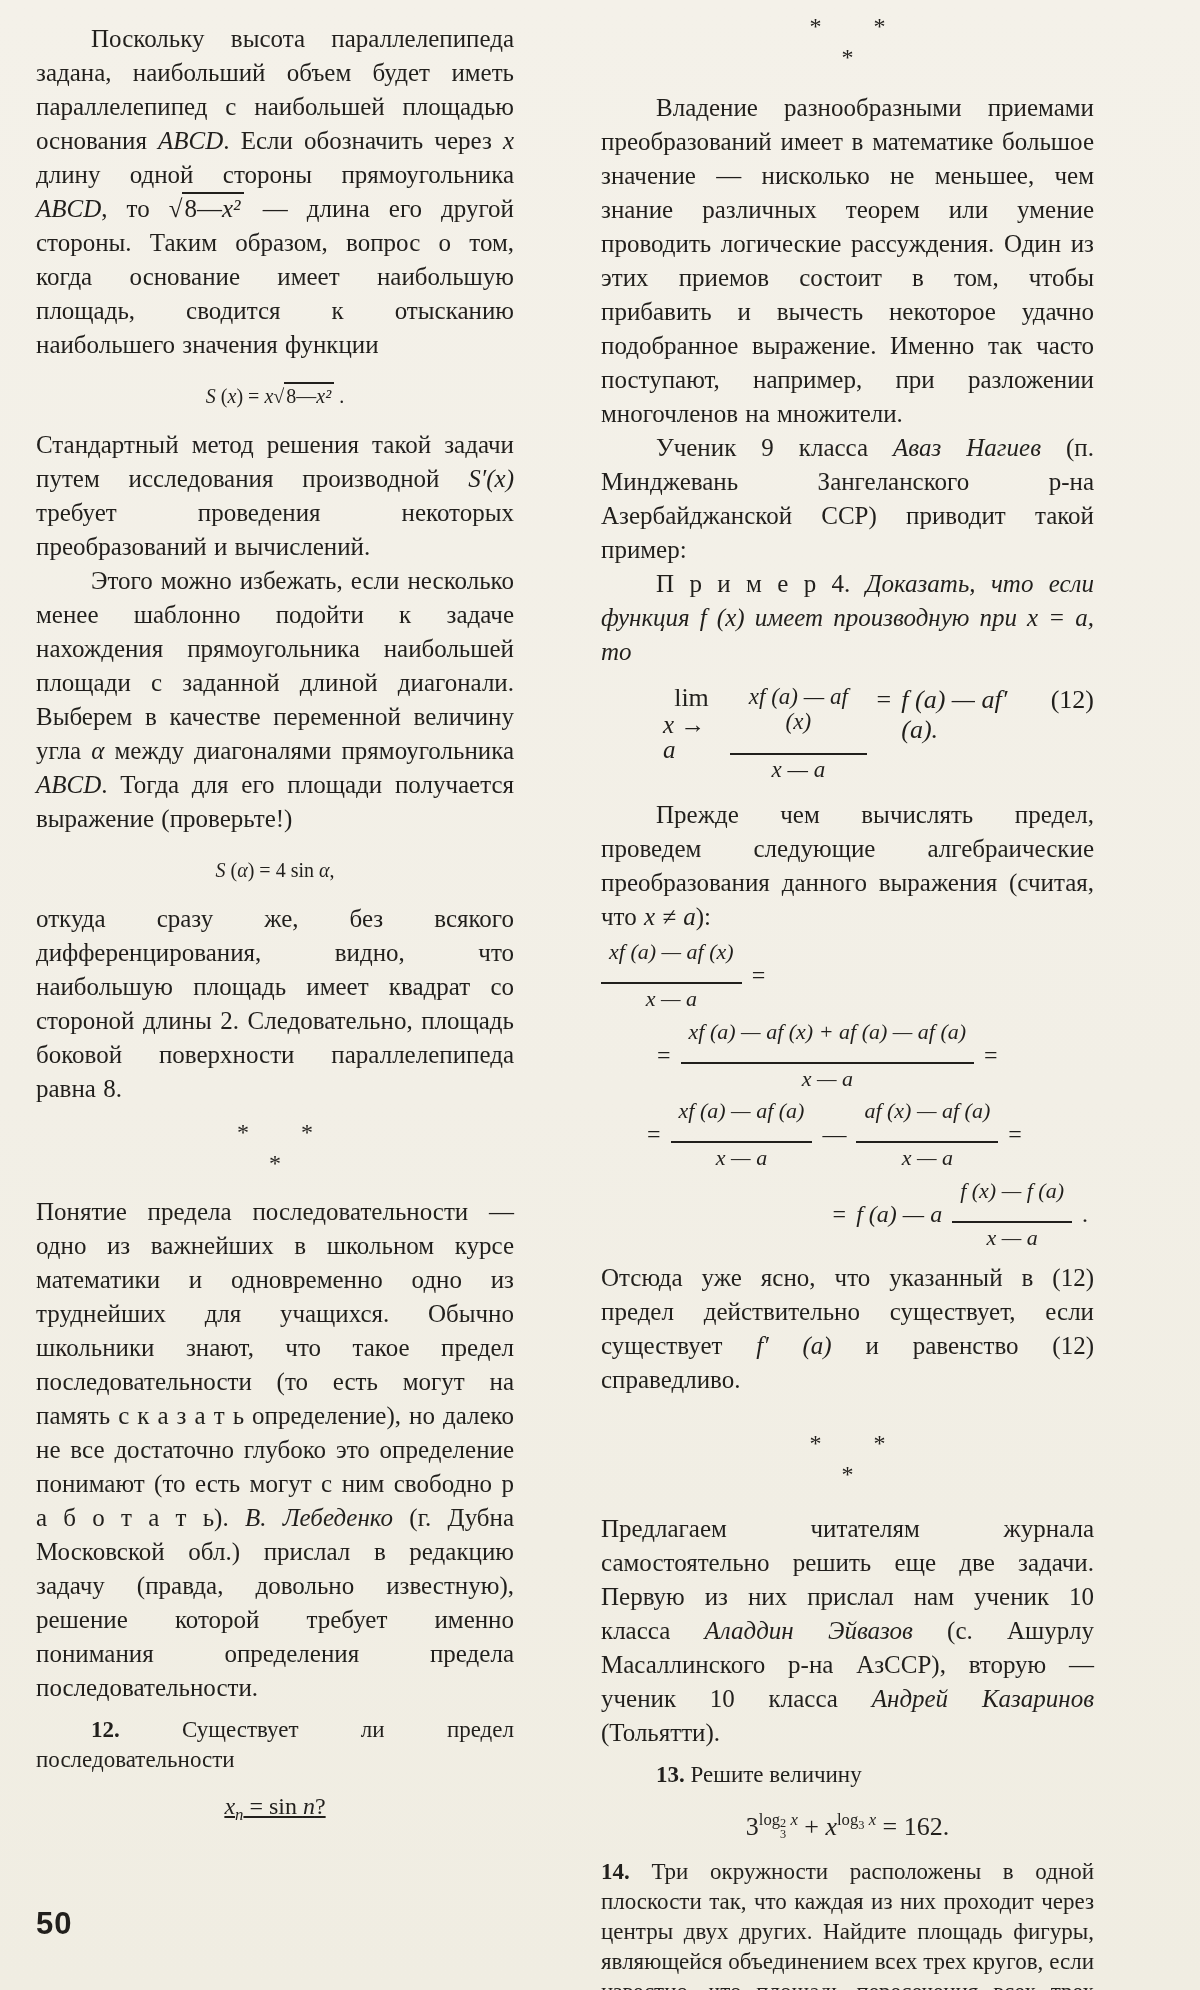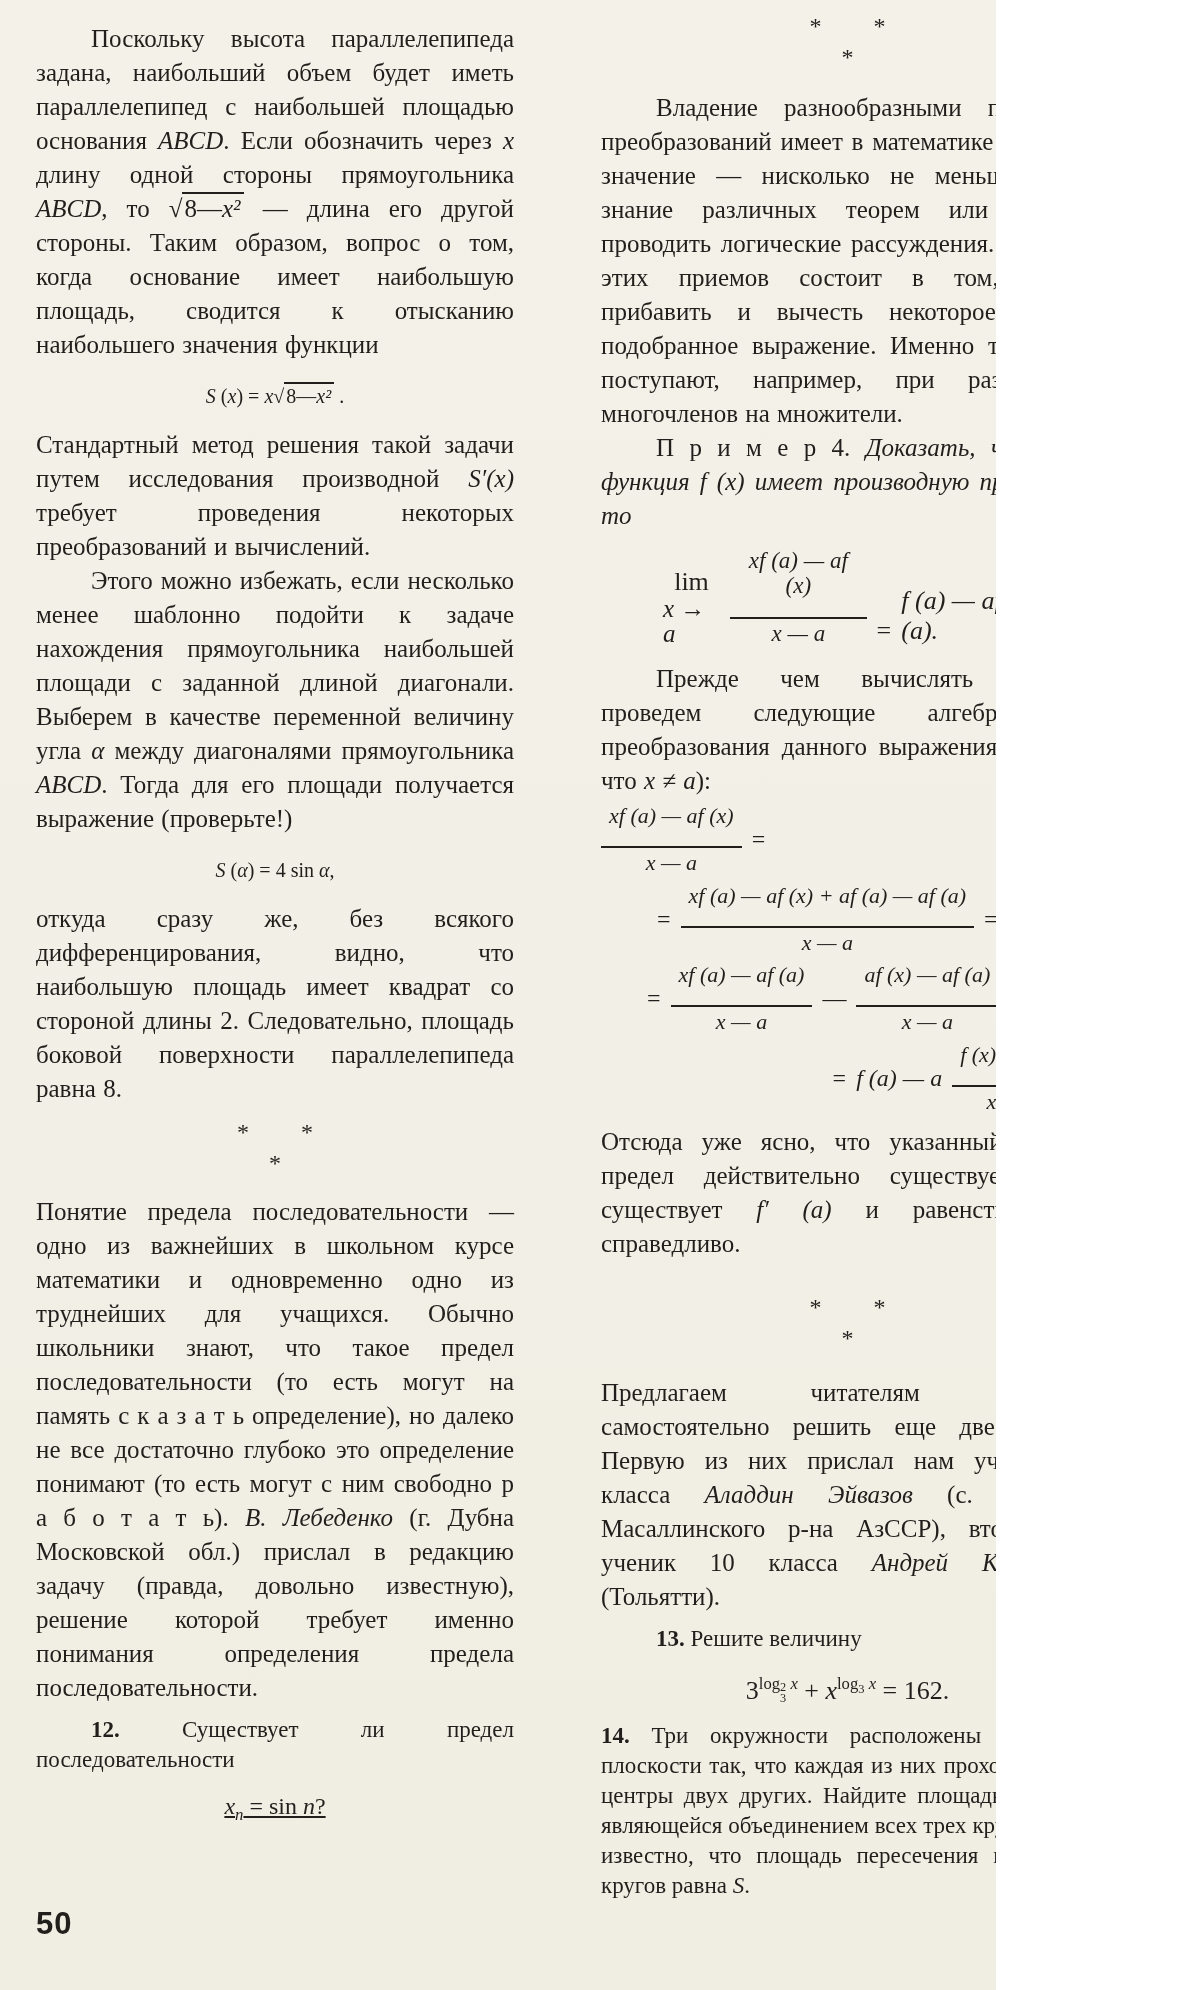--- a/index.html
+++ b/index.html
@@ -1,18 +1,18 @@
 <!DOCTYPE html>
 <html lang="ru"><head>
 <meta charset="utf-8">
 <style>
   html,body{margin:0;padding:0;}
   .page{
     position:relative;
-    width:996px;height:1990px;
+    width:1200px;height:1990px;
     background:#f2efe6;
     background-image:linear-gradient(180deg,#f4f1e9 0%,#f2efe6 55%,#f0ede2 100%);
     color:#211f1c;
     font-family:"Liberation Serif", serif;
     overflow:hidden;
   }
   .col{position:absolute;top:0;}
   .col-left{left:36px;width:478px;padding-top:22px;}
   .col-right{left:601px;width:493px;padding-top:10px;}
 
@@ -58,21 +58,21 @@
   .pnum{font-weight:700;font-style:normal;}
 
   .frac{
     display:inline-block;vertical-align:middle;
     text-align:center;line-height:1.08;
   }
   .frac .num{display:block;padding:0 8px 18px;}
   .frac .den{display:block;border-top:2px solid currentColor;padding:3px 8px 0;}
 
   .lim-row{
-    display:flex;align-items:flex-end;gap:10px;
+    display:flex;align-items:flex-start;gap:10px;
     font-size:26px;margin:16px 0 16px;
   }
   .lim-row .frac{font-size:23px;}
   .lim{display:inline-flex;flex-direction:column;align-items:center;line-height:1;margin-left:62px;}
   .limsub{font-size:25px;margin-top:1px;}
   .tag12{margin-left:auto;}
 
   .deriv{margin:6px 0 12px;font-size:24px;}
   .dline{display:flex;align-items:center;gap:10px;margin-bottom:9px;}
   .dline .frac{font-size:22px;}
@@ -136,20 +136,21 @@
     <div class="stars stars-top">
       <div class="row">
           <span>*</span>
           <span>*</span>
         </div>
       <div class="row2"><span>*</span></div>
     </div>
 
     <p class="body indent">Владение разнообразными приемами преобразований имеет в математике большое значение — нисколько не меньшее, чем знание различных теорем или умение проводить логические рассуждения. Один из этих приемов состоит в том, чтобы прибавить и вычесть некоторое удачно подобранное выражение. Именно так часто поступают, например, при разложении многочленов на множители.</p>
 
+    <p class="body indent"><span>Ученик 9 класса </span><span class="it">Аваз Нагиев</span><span> (п. Минджевань Зангеланского р-на Азербайджанской ССР) приводит такой пример:</span></p>
 
     <p class="body indent"><span>П р и м е р 4. </span><span class="it">Доказать, что если функция f (x) имеет производную при x = a, то</span></p>
 
     <div class="formula lim-row">
       <span class="lim">
           <span class="rm">lim</span>
           <span class="it limsub">x → a</span>
         </span>
       <span class="frac">
           <span class="num it">xf (a) — af (x)</span>

